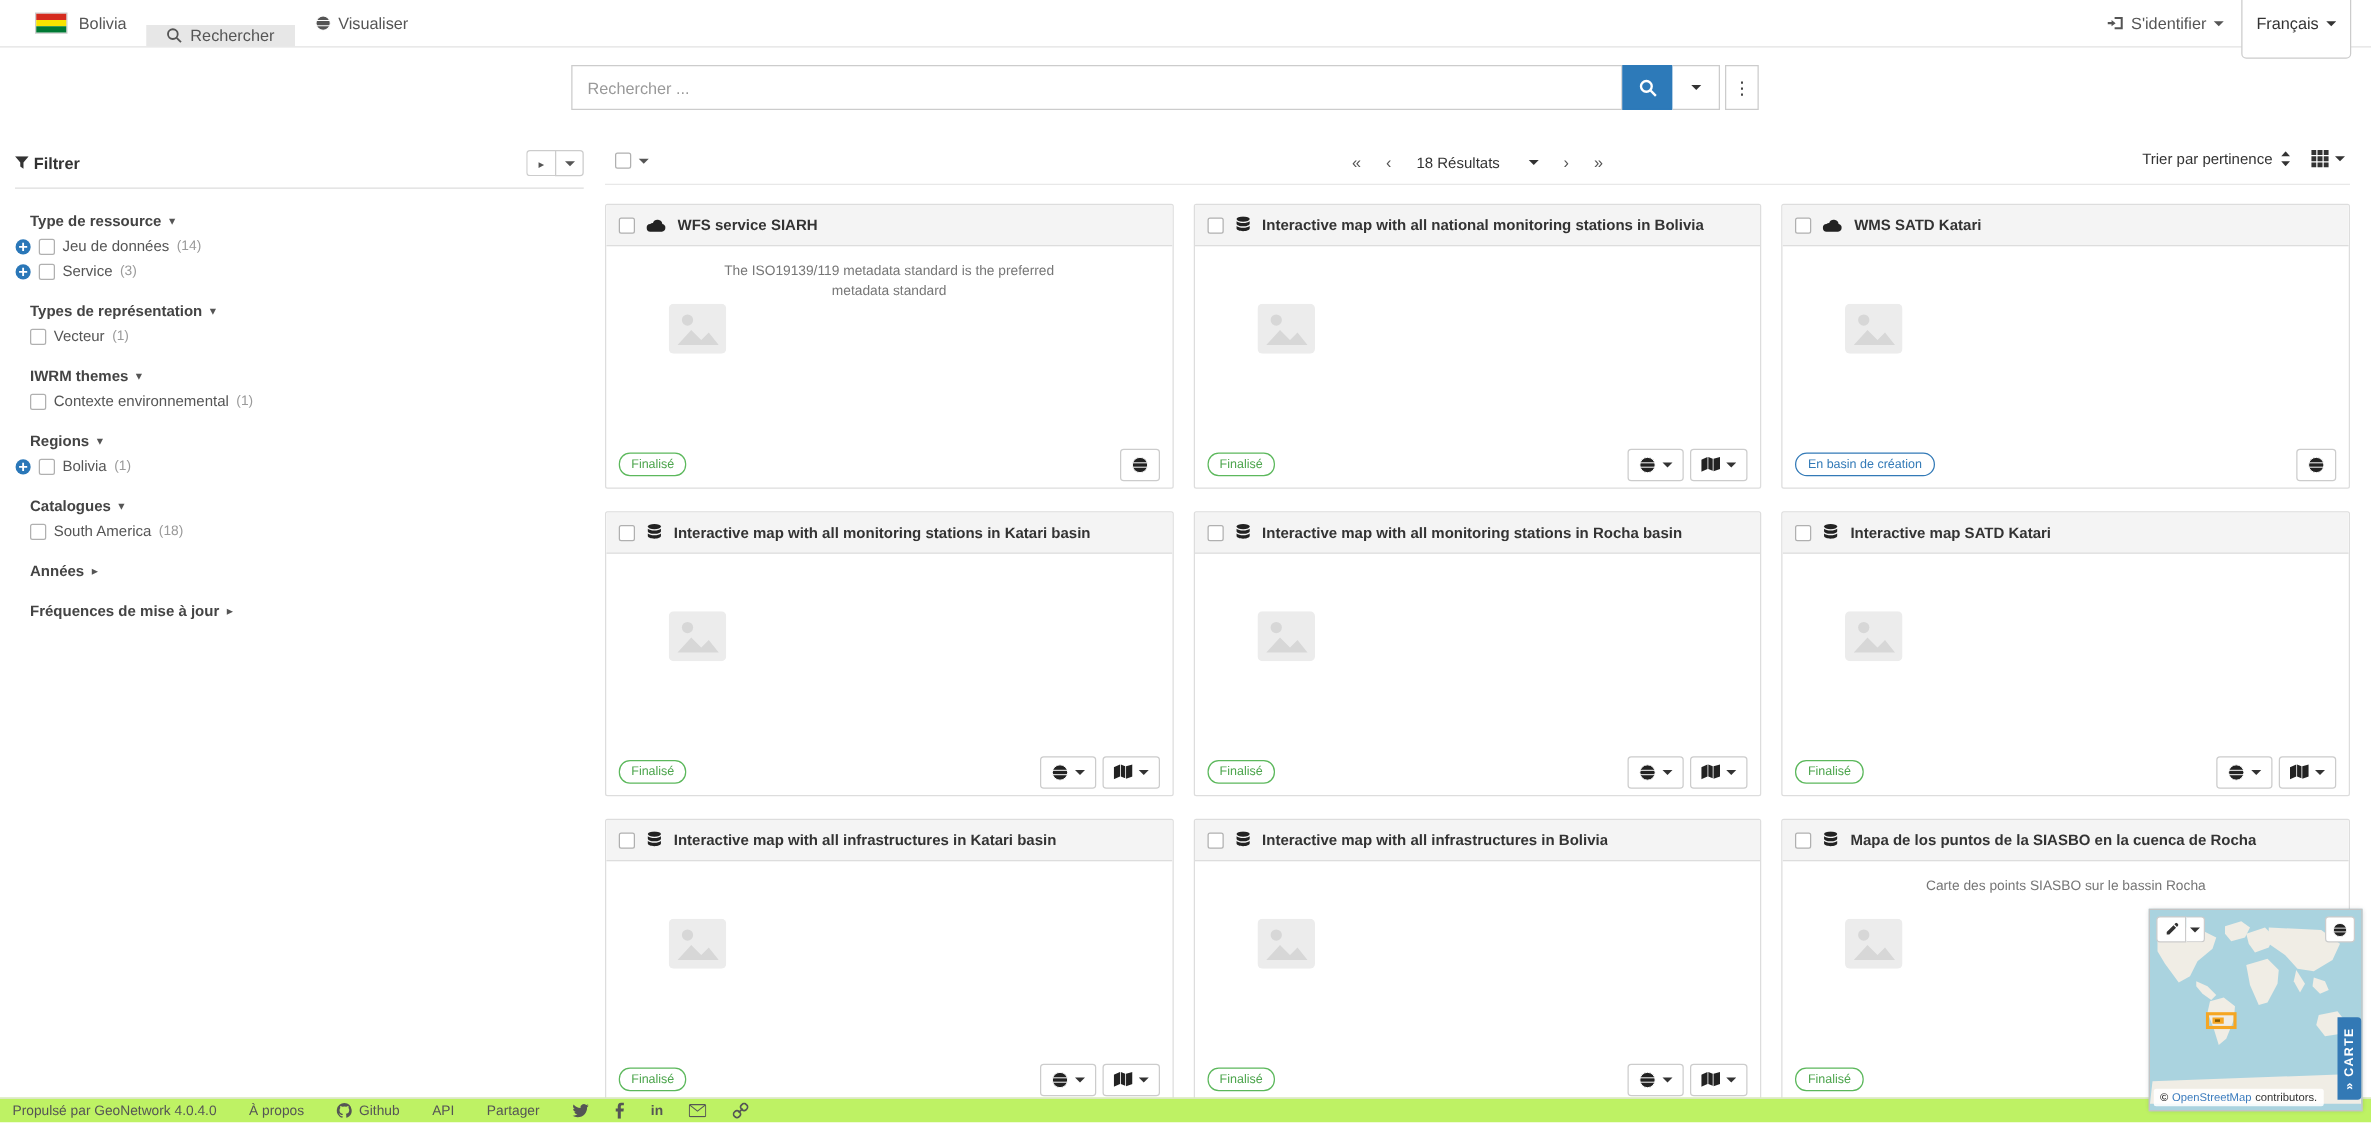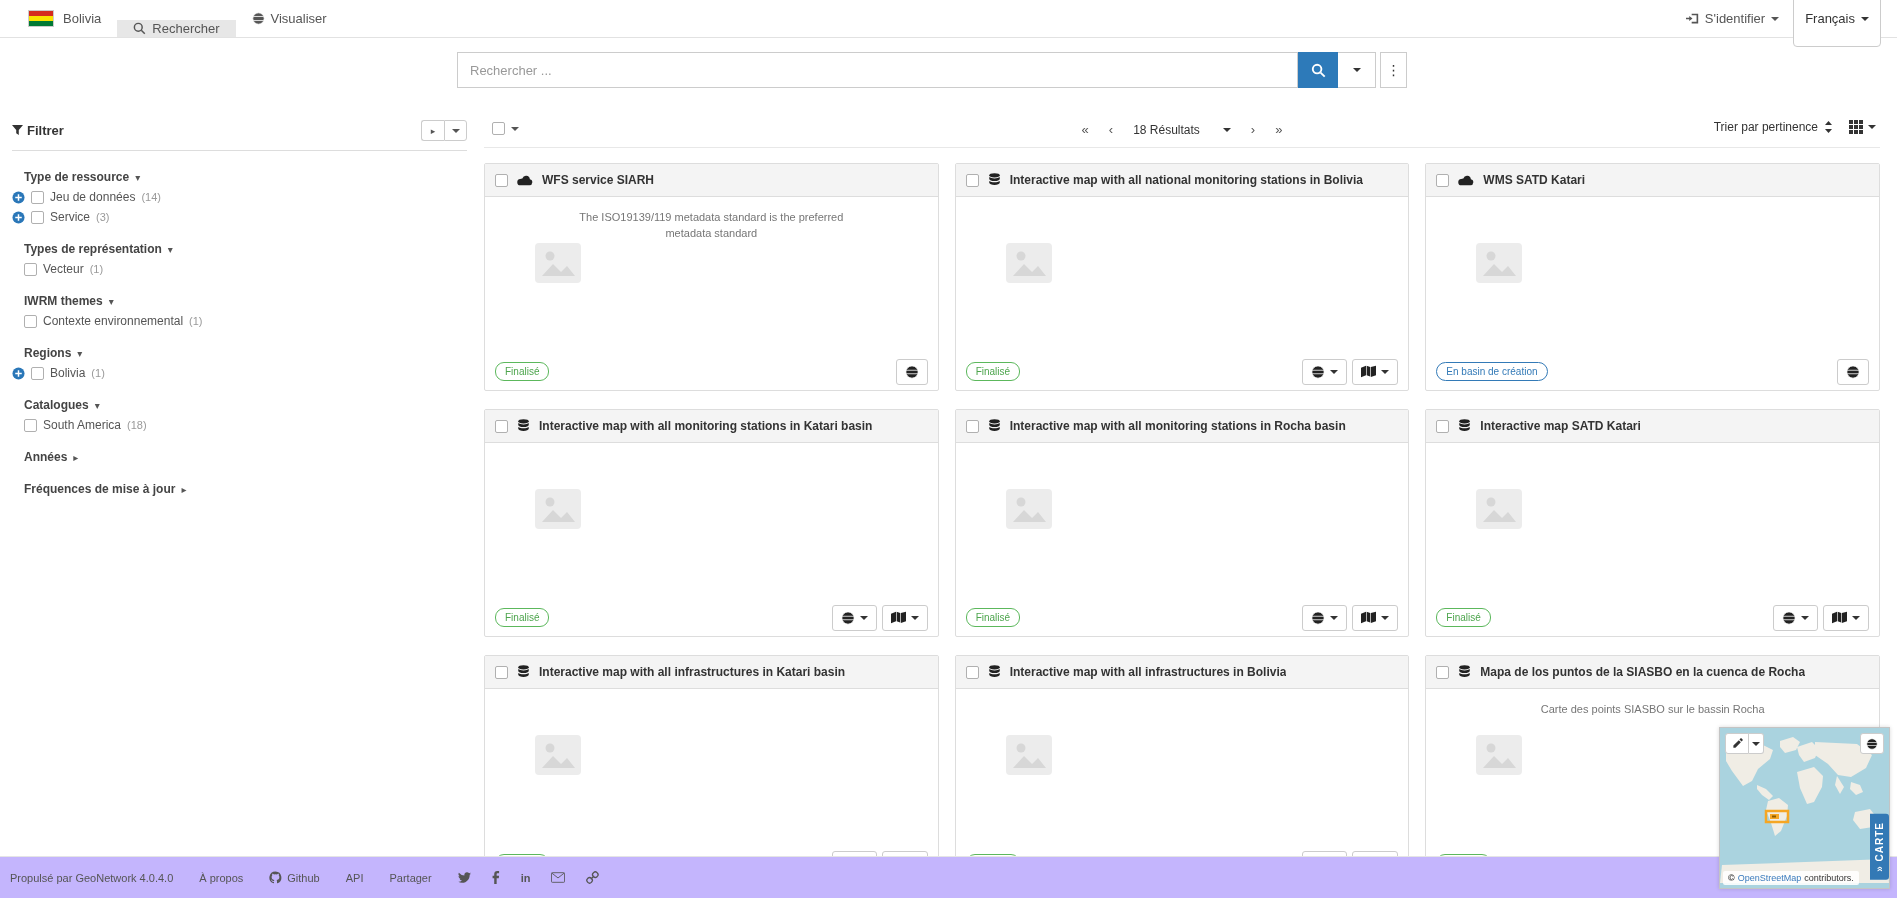--- a/index.html
+++ b/index.html
@@ -73,21 +73,21 @@
   .card-abstract { text-align: center; font-size: 11px; color: #767676; line-height: 1.45; padding: 13px 40px 0; max-width: 390px; margin: 0 auto; }
   .thumb-ph { position: absolute; left: 50px; top: 46px; }
   .card-foot { position: absolute; left: 0; right: 0; bottom: 0; height: 37px; padding: 0 10px; display: flex; align-items: center; justify-content: space-between; }
   .badge { font-size: 10px; padding: 3px 9px; border-radius: 9px; background: #fff; border: 1px solid; cursor: default; }
   .badge.success { color: #4da54d; border-color: #5cb85c; }
   .badge.info { color: #337ab7; border-color: #337ab7; border-radius: 11px; }
   .card-actions { display: flex; gap: 5px; }
   .action-btn { border: 1px solid #ccc; border-radius: 3px; background: #fff; height: 26px; padding: 0 8px; display: flex; align-items: center; gap: 5px; cursor: pointer; color: #222; }
 
   
-  .footer { position: absolute; left: 0; right: 0; bottom: 0; height: 42px; background: #c4b5fd; border-top: 1px solid #e5e5e5; display: flex; align-items: center; gap: 26px; padding: 0 10px; color: #555; font-size: 11px; z-index: 5; }
+  .footer { position: absolute; left: 0; right: 0; bottom: 0; height: 20px; background: #bef264; border-top: 1px solid #e5e5e5; display: flex; align-items: center; gap: 26px; padding: 0 10px; color: #555; font-size: 11px; z-index: 5; }
   .f-link { cursor: pointer; color: #555; display: flex; align-items: center; gap: 5px; }
   .f-icons { display: flex; align-items: center; gap: 21px; }
   .f-ico { color: #555; cursor: pointer; font-size: 12px; }
 
   
   .minimap { position: absolute; right: 7px; bottom: 9px; width: 171px; height: 162px; background: #aad3df; border: 1px solid #c4c4c4; z-index: 10; box-shadow: 0 0 4px rgba(0,0,0,.15); }
   .mm-controls-left { position: absolute; left: 5px; top: 5px; display: flex; }
   .mm-btn { background: #fff; border: 1px solid #ccc; height: 21px; display: flex; align-items: center; justify-content: center; cursor: pointer; color: #333; }
   .mm-btn.main { width: 24px; border-radius: 3px 0 0 3px; }
   .mm-btn.caret-btn { width: 15px; border-left: none; border-radius: 0 3px 3px 0; }

